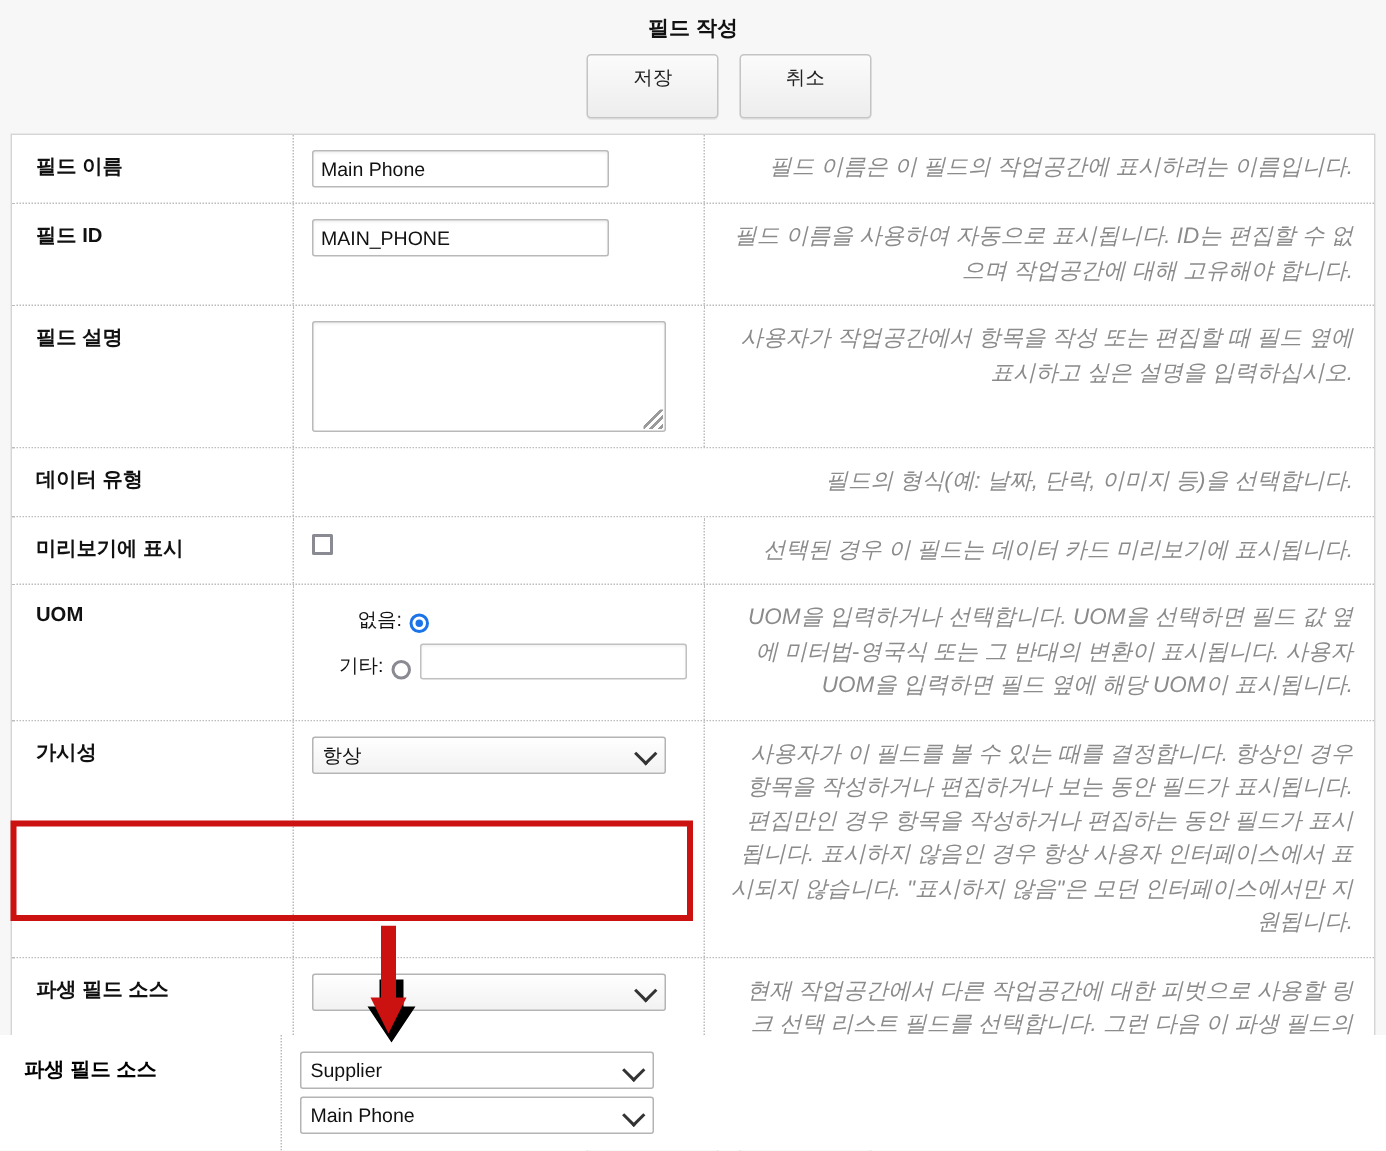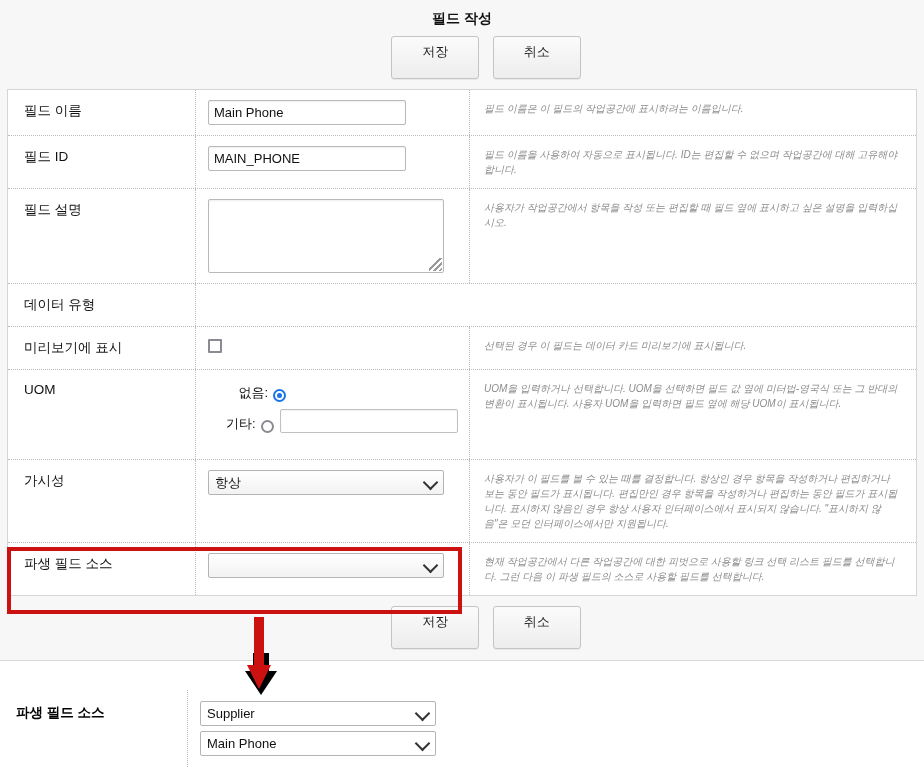--- a/index.html
+++ b/index.html
@@ -72,40 +72,41 @@
     border-bottom: 1px dotted #bcbcbc;
     background: #fff;
     position: relative;
   }
   .frow:last-child { border-bottom: none; }
   .cell-label {
     width: 188px;
     flex: 0 0 188px;
     box-sizing: border-box;
     padding: 12px 0 12px 16px;
-    font-weight: normal;
+    font-weight: bold;
     font-size: 13.5px;
     color: #111;
     border-right: 1px dotted #bcbcbc;
   }
   .cell-input {
     width: 274px;
     flex: 0 0 274px;
     box-sizing: border-box;
     padding: 10px 12px 10px 12px;
     border-right: 1px dotted #bcbcbc;
   }
   .cell-help {
     flex: 1 1 auto;
     box-sizing: border-box;
     padding: 11px 14px 11px 14px;
     font-style: italic;
-    font-size: 10px;
+    font-size: 15px;
     line-height: 1.5;
     color: #8b8b8b;
+    text-align: right;
   }
 
   
   .txt {
     box-sizing: border-box;
     width: 198px;
     height: 25px;
     padding: 2px 5px;
     font-size: 13px;
     font-family: "Liberation Sans", sans-serif;
@@ -317,20 +318,21 @@
           <div class="ta-wrap">
             <textarea class="ta" style=""></textarea>
             <span class="ta-grip"></span>
           </div>
         </div>
         <div class="cell-help">사용자가 작업공간에서 항목을 작성 또는 편집할 때 필드 옆에 표시하고 싶은 설명을 입력하십시오.</div>
       </div>
 
       <div class="frow">
         <div class="cell-label">데이터 유형</div>
+        <div class="cell-help">필드의 형식(예: 날짜, 단락, 이미지 등)을 선택합니다.</div>
       </div>
 
       <div class="frow">
         <div class="cell-label">미리보기에 표시</div>
         <div class="cell-input">
           <span class="cb"></span>
         </div>
         <div class="cell-help">선택된 경우 이 필드는 데이터 카드 미리보기에 표시됩니다.</div>
       </div>
 

